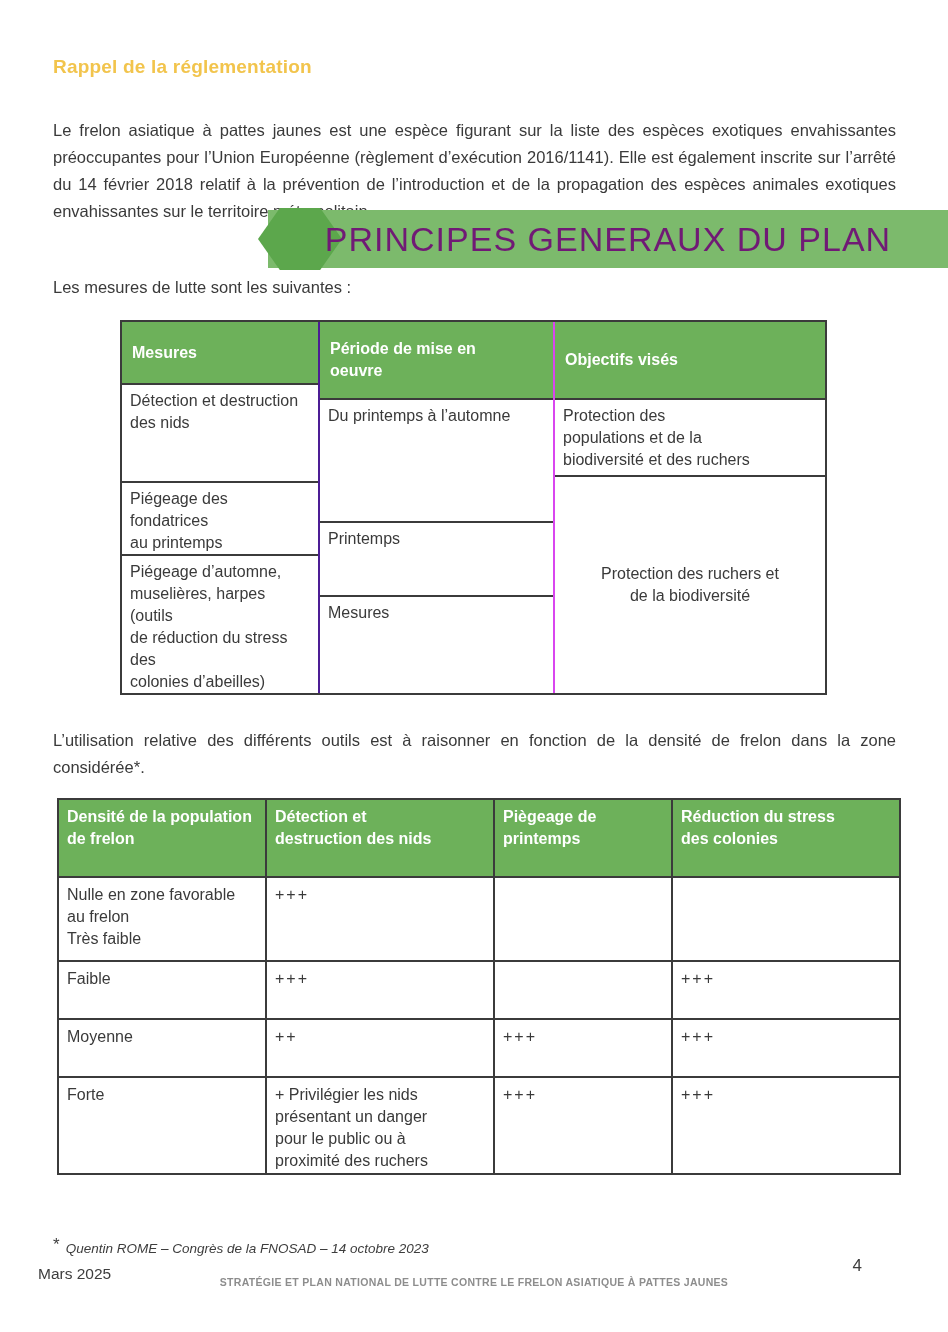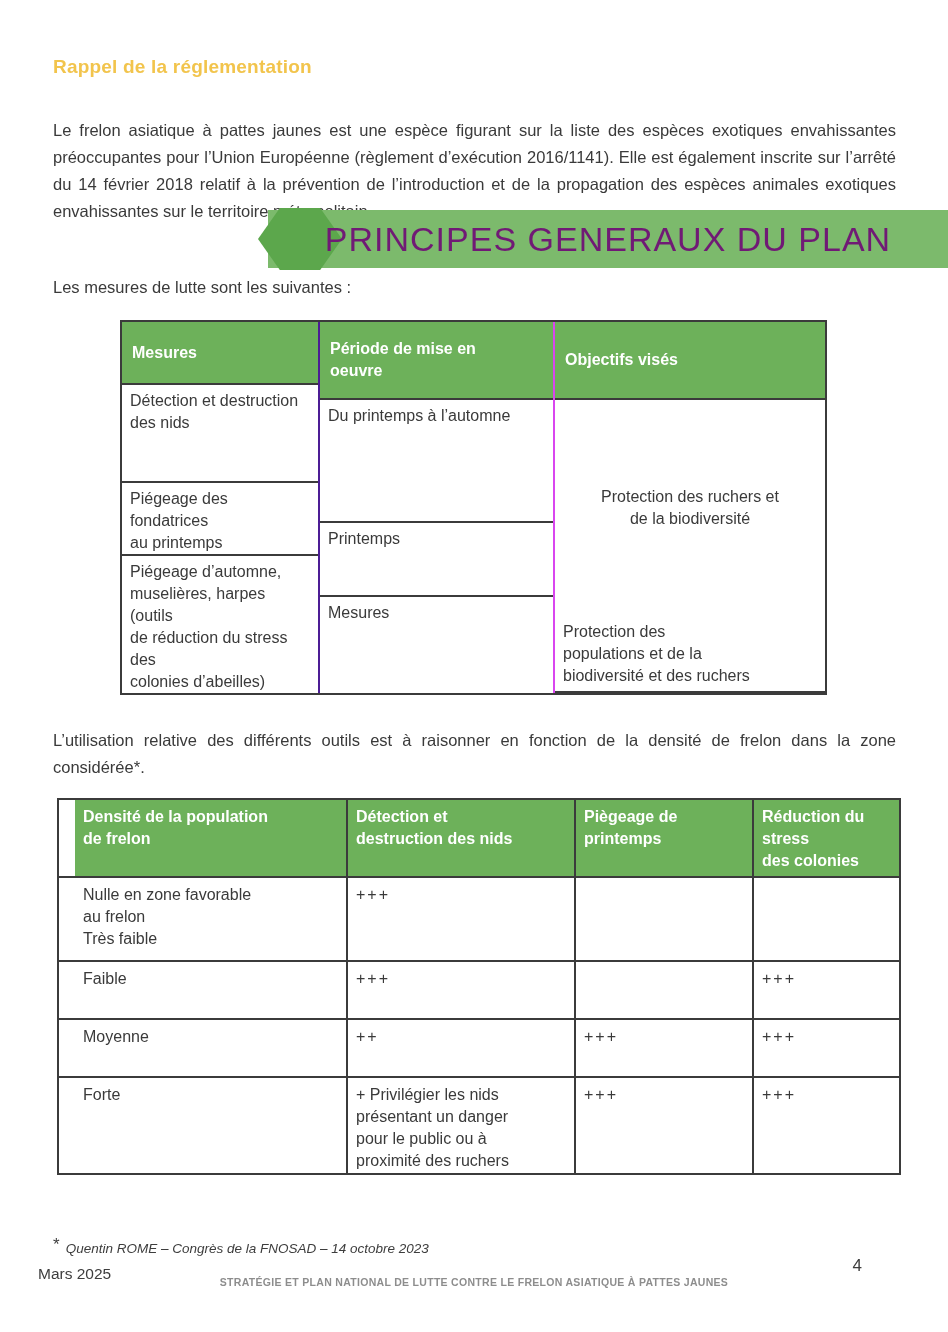--- a/index.html
+++ b/index.html
@@ -47,21 +47,21 @@
   .t1 .center { display:flex; align-items:center; justify-content:center; text-align:center; padding:4px 14px; }
 
   
   .t2 { position:absolute; left:57px; top:798px; width:844px; height:377px;
         border:2px solid #3b3b3b; box-sizing:border-box; display:flex; flex-direction:column;
         font-size:16px; line-height:22px; }
   .t2 .row { display:flex; border-bottom:2px solid #3b3b3b; box-sizing:border-box; }
   .t2 .row:last-child { border-bottom:none; flex:1; }
   .t2 .c { box-sizing:border-box; padding:6px 8px 0 8px; border-right:2px solid #3b3b3b; }
   .t2 .c:last-child { border-right:none; flex:1; }
-  .t2 .c1 { width:273px;margin-left:16px; } .t2 .c2 { width:228px; } .t2 .c3 { width:178px; }
+  .t2 .c1 { width:208px; } .t2 .c2 { width:228px; } .t2 .c3 { width:178px; }
   .t2 .rh { height:78px; } .t2 .r1 { height:84px; } .t2 .r2 { height:58px; } .t2 .r3 { height:58px; }
 
   
   .footnote { position:absolute; left:53px; top:1238px; font-size:13.5px; color:#3d3d3d; }
   .footnote .star { font-style:normal; font-size:17px; display:inline-block; transform:translateY(-3px); margin-right:6px; }
   .footnote .fn-text { font-style:italic; }
   .footer-date { position:absolute; left:38px; top:1265px; font-size:15.5px; color:#3d3d3d; }
   .footer-title { position:absolute; left:0; right:0; top:1276px; text-align:center;
                   font-size:10.5px; font-weight:bold; color:#8d8d8d; letter-spacing:0.3px; }
   .page-number { position:absolute; right:86px; top:1256px; font-size:17px; color:#3d3d3d; }
@@ -96,25 +96,25 @@
     </div>
     <div class="col colB">
       <div class="cell hdr cell-text">Période de mise en
 oeuvre</div>
       <div class="cell rA1 cell-text">Du printemps à l’automne</div>
       <div class="cell rA2 cell-text">Printemps</div>
       <div class="cell last cell-text">Mesures</div>
     </div>
     <div class="col colC">
       <div class="cell hdr cell-text">Objectifs visés</div>
-      <div class="cell last center cell-text">Protection des ruchers et
-de la biodiversité</div>
       <div class="cell rC1 cell-text">Protection des
 populations et de la
 biodiversité et des ruchers</div>
+      <div class="cell last center cell-text">Protection des ruchers et
+de la biodiversité</div>
     </div>
   </div>
 
   <p class="para p2">L’utilisation relative des différents outils est à raisonner en fonction de la densité de frelon dans la zone considérée*.</p>
 
   <div class="t2">
     <div class="row rh">
       <div class="c c1 hdr cell-text">Densité de la population
 de frelon</div>
       <div class="c c2 hdr cell-text">Détection et

